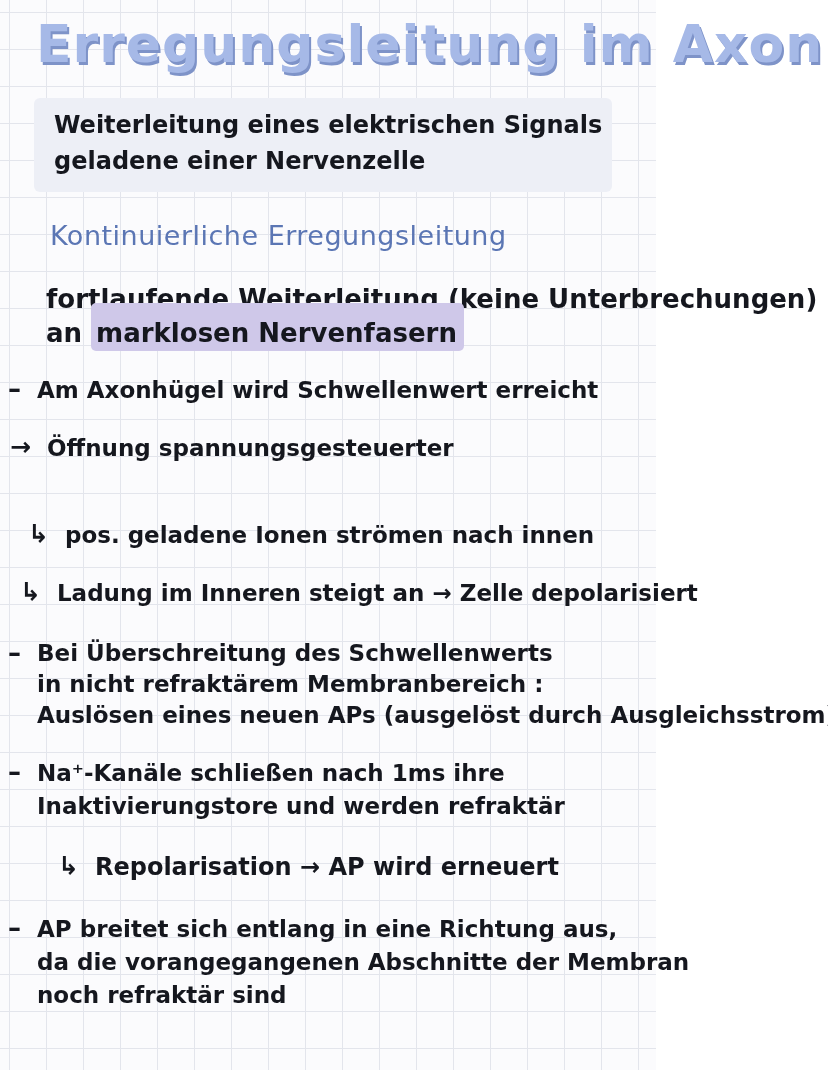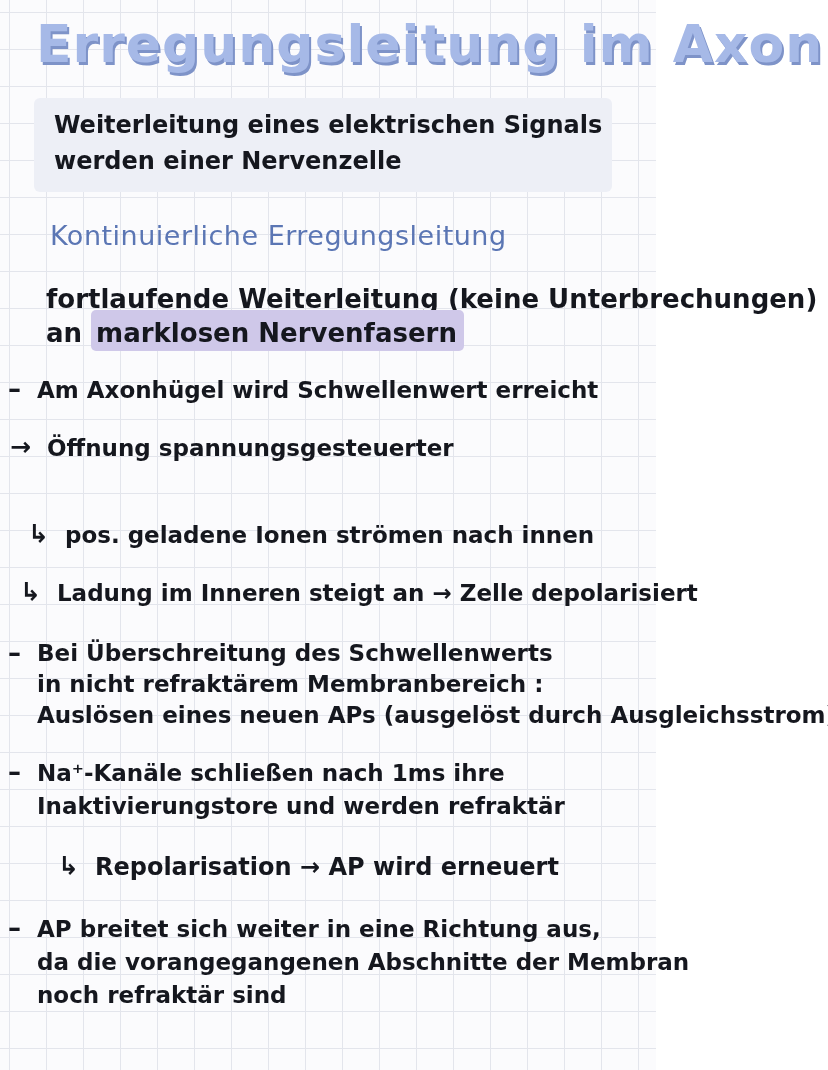--- a/index.html
+++ b/index.html
@@ -36,21 +36,21 @@
     font-size:27px;font-weight:normal;letter-spacing:.5px;
     color:#5b76b4;white-space:nowrap;
   }
   .intro{
     position:absolute;left:46px;top:282px;
     font-size:26px;line-height:34px;font-weight:bold;
     white-space:nowrap;
   }
   .hl{
     background:#cfc8e9;border-radius:5px;
-    padding:8px 7px 3px 5px;
+    padding:15px 7px 3px 5px;
   }
   .bullet{
     position:absolute;display:flex;gap:16px;
     font-size:23px;font-weight:bold;white-space:nowrap;
   }
   .bullet .marker{flex:0 0 auto;font-weight:bold;}
   .marker.dash{font-size:26px;line-height:30px;}
   .marker.arrow{font-size:25px;line-height:30px;}
   .marker.hook{font-size:25px;line-height:30px;}
   .b1{left:8px;top:374px;line-height:32px;}
@@ -64,21 +64,21 @@
 </style>
 </head>
 <body>
 
 <div class="page">
 
   <h1 class="title">Erregungsleitung im Axon</h1>
 
   <div class="subtitle">
     <div>Weiterleitung eines elektrischen Signals</div>
-    <div>werden einer Nervenzelle</div>
+    <div>geladene einer Nervenzelle</div>
   </div>
 
   <h2 class="heading">Kontinuierliche Erregungsleitung</h2>
 
   <div class="intro">
     <div>fortlaufende Weiterleitung (keine Unterbrechungen)</div>
     <div><span>an </span><span class="hl">marklosen Nervenfasern</span></div>
   </div>
 
   <div class="bullet b1">
@@ -129,19 +129,19 @@
   <div class="bullet b7">
     <span class="marker hook">↳</span>
     <div class="lines">
       <div>Repolarisation → AP wird erneuert</div>
     </div>
   </div>
 
   <div class="bullet b8">
     <span class="marker dash">–</span>
     <div class="lines">
-      <div>AP breitet sich weiter in eine Richtung aus,</div>
+      <div>AP breitet sich entlang in eine Richtung aus,</div>
       <div>da  die vorangegangenen Abschnitte der Membran</div>
       <div>noch refraktär sind</div>
     </div>
   </div>
 
 </div>
 
 </body></html>

